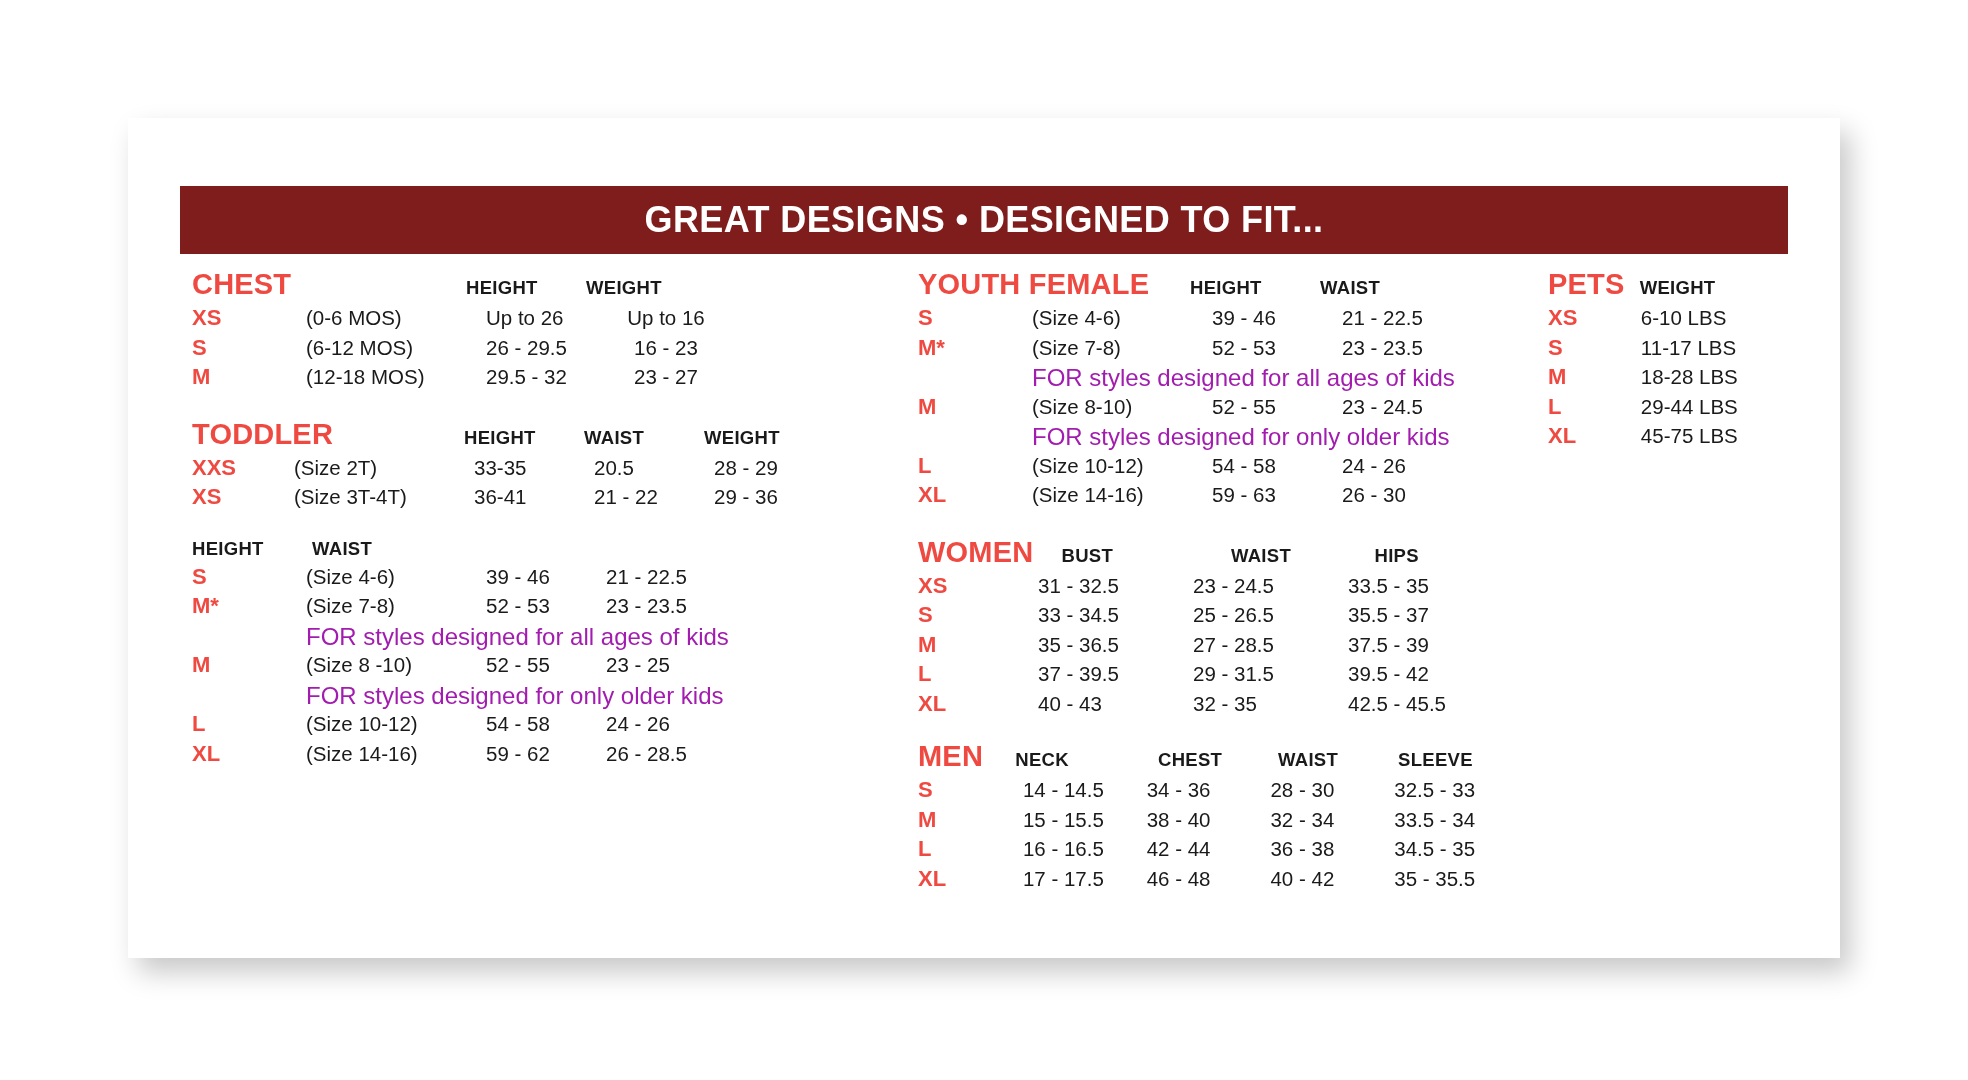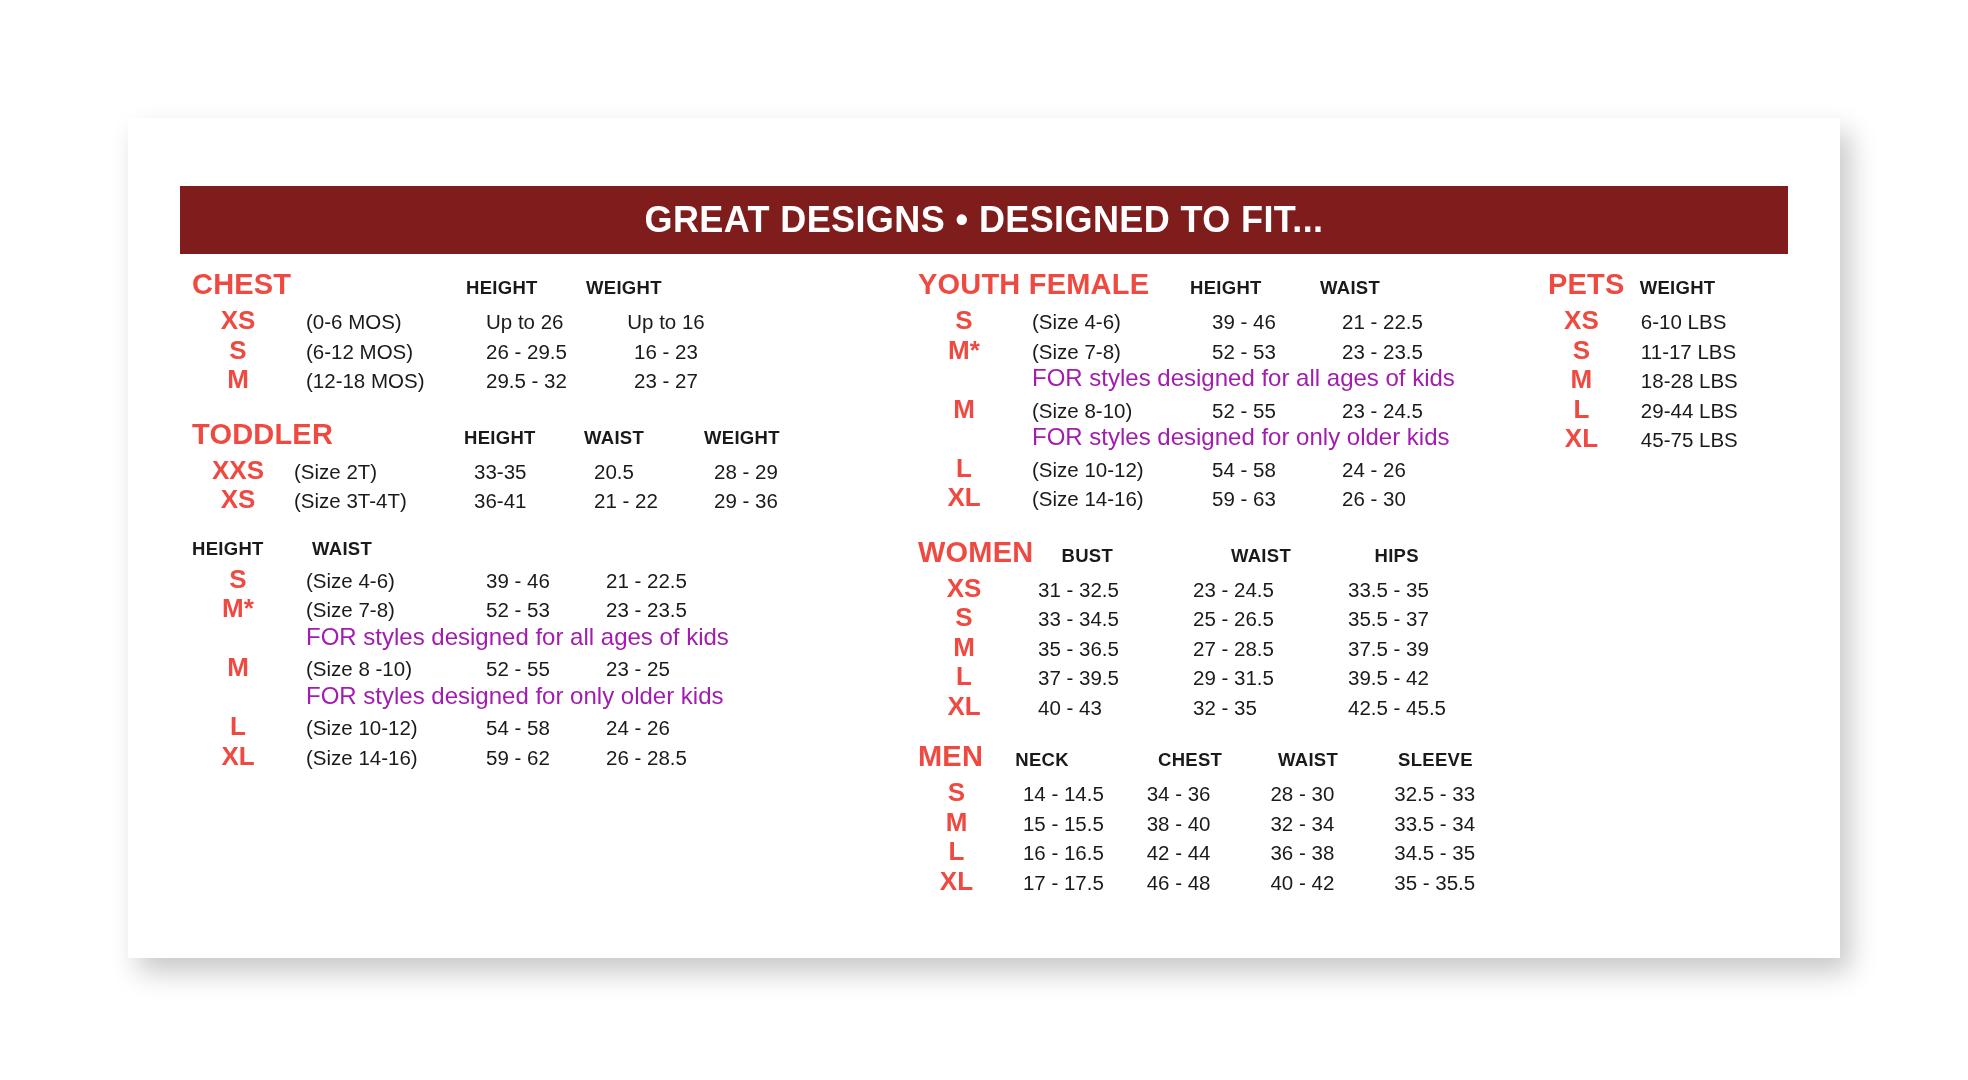--- a/index.html
+++ b/index.html
@@ -77,22 +77,22 @@
     letter-spacing: 0.3px;
   }
   .row {
     display: flex;
     align-items: baseline;
     height: 29.5px;
   }
   .sz {
     color: #ef4a42;
     font-weight: bold;
-    font-size: 26px;
-    text-align: center;
+    font-size: 22px;
+    text-align: left;
   }
   .val {
     color: #1a1a1a;
     font-size: 20.5px;
   }
   .note {
     color: #a21caf;
     font-size: 24px;
   }
 

